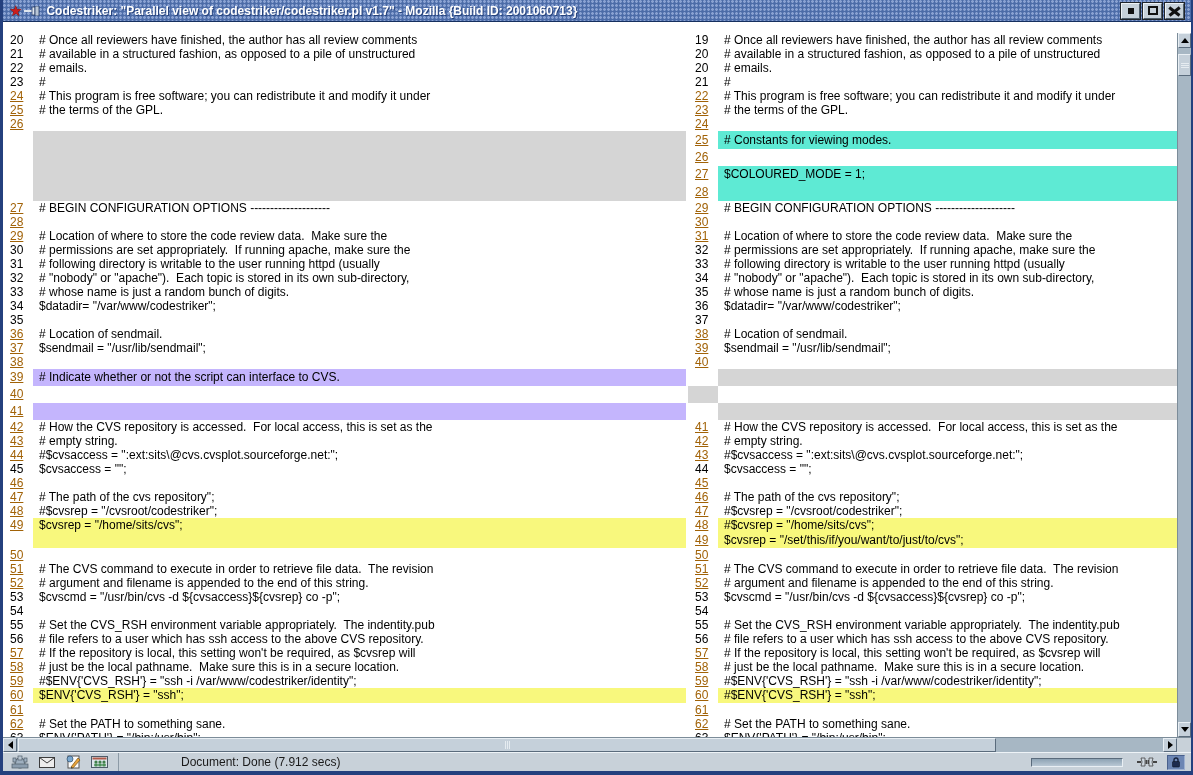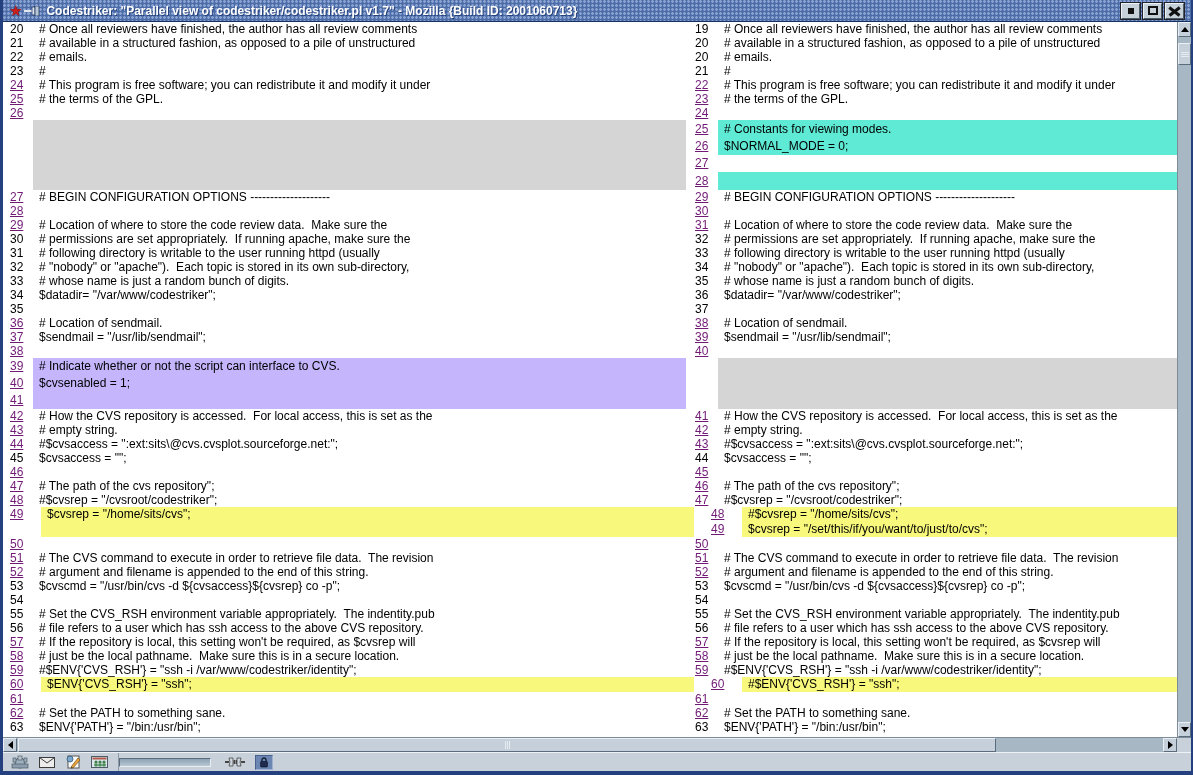--- a/index.html
+++ b/index.html
@@ -36,30 +36,30 @@
   .glyph-min { width:6px; height:6px; background:#111; }
   .glyph-max { width:10px; height:9px; border:2px solid #111; }
   .glyph-close { position:relative; width:11px; height:10px; }
   .glyph-close:before, .glyph-close:after {
     content:""; position:absolute; left:-1px; top:4px; width:13px; height:2.6px; background:#111;
   }
   .glyph-close:before { transform:rotate(38deg); }
   .glyph-close:after  { transform:rotate(-38deg); }
 
   
-  .main { flex:1 1 auto; display:flex; overflow:hidden; background:#fff; }
+  .main { flex:1 1 auto; display:flex; overflow:hidden; background:#fff;margin-top:11px; }
   .content { width:1174px; flex:0 0 1174px; overflow:hidden; }
 
   .drow { display:grid; grid-template-columns:30px 655px 30px 1fr; height:14px; line-height:14px; }
   .drow.hl-add, .drow.hl-del { height:17px; line-height:17px; }
   .drow.hl-add.e-first, .drow.hl-add.e-last { height:18px; line-height:18px; }
-  .drow.hl-chg { height:15px; line-height:15px;gap:8px; }
+  .drow.hl-chg { height:15px; line-height:15px; }
 
   .gut { padding-left:7px; font-size:12px; background:#fff; color:#000; white-space:nowrap; }
-  .gut a { color:#701a75; text-decoration:underline; }
+  .gut a { color:#a16207; text-decoration:underline; }
   .code { padding-left:6px; font-size:12px; color:#000; white-space:pre; overflow:hidden; }
   .code.l { margin-right:2px; }
   .hl-add .code.l { background:#d5d5d5; }
   .hl-add .code.r { background:#5eead4; }
   .hl-del .code.l { background:#c4b5fd; }
   .hl-del .code.r { background:#d5d5d5; }
   .hl-chg .code.l, .hl-chg .code.r { background:#f8f87d; }
 
   
   .vscroll { width:14px; flex:0 0 14px; background:#a7b7c4; display:flex; flex-direction:column; border-left:1px solid #7c8c99; }
@@ -197,26 +197,26 @@
         <div class="drow hl-add e-first">
           <div class="gut"><span></span></div>
           <div class="code l"></div>
           <div class="gut"><a href="#">25</a></div>
           <div class="code r"># Constants for viewing modes.</div>
         </div>
         <div class="drow hl-add">
           <div class="gut"><span></span></div>
           <div class="code l"></div>
           <div class="gut"><a href="#">26</a></div>
-          <div class="code r">$NORMAL_MODE = 0;</div>
         </div>
         <div class="drow hl-add">
           <div class="gut"><span></span></div>
           <div class="code l"></div>
           <div class="gut"><a href="#">27</a></div>
+          <div class="code r">$COLOURED_MODE = 1;</div>
         </div>
         <div class="drow hl-add e-last">
           <div class="gut"><span></span></div>
           <div class="code l"></div>
           <div class="gut"><a href="#">28</a></div>
           <div class="code r"></div>
         </div>
         <div class="drow">
           <div class="gut"><a href="#">27</a></div>
           <div class="code l"># BEGIN CONFIGURATION OPTIONS --------------------</div>
@@ -290,21 +290,20 @@
           <div class="code r"></div>
         </div>
         <div class="drow hl-del e-first">
           <div class="gut"><a href="#">39</a></div>
           <div class="code l"># Indicate whether or not the script can interface to CVS.</div>
           <div class="gut"><span></span></div>
           <div class="code r"></div>
         </div>
         <div class="drow hl-del">
           <div class="gut"><a href="#">40</a></div>
-          <div class="code l">$cvsenabled = 1;</div>
           <div class="gut"><span></span></div>
           <div class="code r"></div>
         </div>
         <div class="drow hl-del e-last">
           <div class="gut"><a href="#">41</a></div>
           <div class="code l"></div>
           <div class="gut"><span></span></div>
           <div class="code r"></div>
         </div>
         <div class="drow">
@@ -513,20 +512,21 @@
           <rect x="1.5" y="1.5" width="14" height="2" fill="#b05a4a"></rect>
           <circle cx="5" cy="6" r="1.6" fill="#3f7d4a"></circle>
           <circle cx="9" cy="6" r="1.6" fill="#3f7d4a"></circle>
           <circle cx="13" cy="6" r="1.6" fill="#3f7d4a"></circle>
           <rect x="3.2" y="7.5" width="3.6" height="3" rx="1" fill="#4c9159"></rect>
           <rect x="7.2" y="7.5" width="3.6" height="3" rx="1" fill="#4c9159"></rect>
           <rect x="11.2" y="7.5" width="3.6" height="3" rx="1" fill="#4c9159"></rect>
         </svg>
       </span>
     </div>
+    <div class="statustext">Document: Done (7.912 secs)</div>
     <div class="progress"></div>
     <div class="offline">
       <svg width="20" height="10" viewBox="0 0 20 10">
         <rect x="0" y="4" width="4" height="2" fill="#444"></rect>
         <path d="M4,1 L8,1 L8,9 L4,9 Q6,5 4,1 Z" fill="#cfd8e0" stroke="#444" stroke-width="0.8"></path>
         <path d="M12,1 L16,1 Q14,5 16,9 L12,9 Z" fill="#cfd8e0" stroke="#444" stroke-width="0.8"></path>
         <rect x="8.5" y="3" width="1.5" height="4" fill="#444"></rect>
         <rect x="10.5" y="3" width="1.5" height="4" fill="#444"></rect>
         <rect x="16" y="4" width="4" height="2" fill="#444"></rect>
       </svg>

